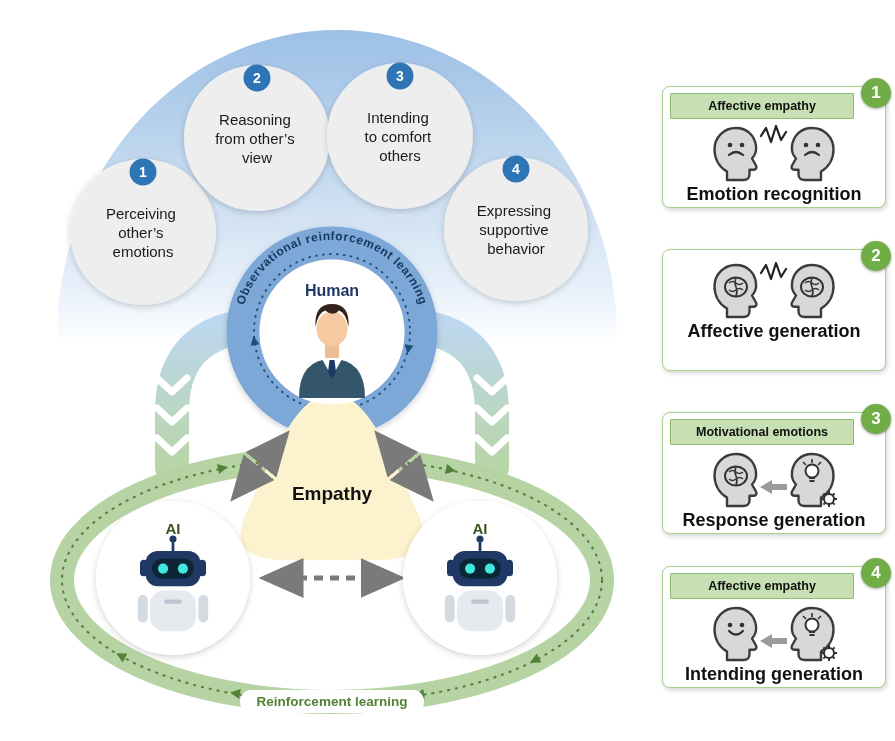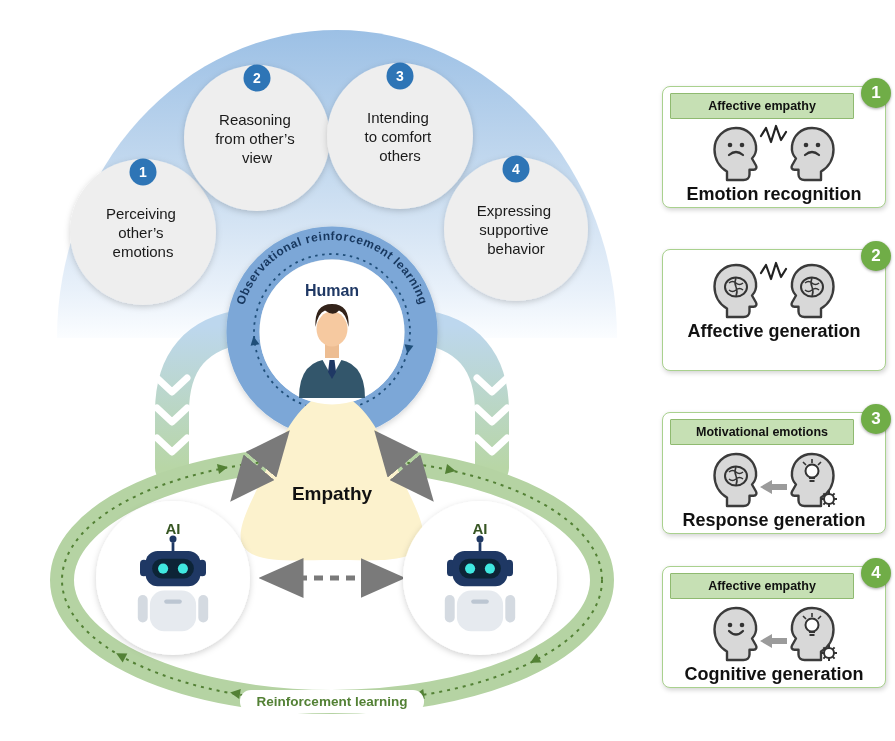--- a/index.html
+++ b/index.html
@@ -291,17 +291,17 @@
       <div class="card-icons">
         <svg width="132" height="62" viewBox="0 0 132 62">
           <use href="#head" x="4" y="4"></use>
           <use href="#head" transform="translate(128,4) scale(-1,1)"></use>
           <use href="#happyface" transform="translate(28,28)"></use>
           <use href="#bulb" transform="translate(104,26)"></use>
           <use href="#arrowleft" transform="translate(66,40)"></use>
           <use href="#gear" transform="translate(121,52)"></use>
         </svg>
       </div>
-      <div class="card-caption">Cognitive generation</div>
+      <div class="card-caption">Intending generation</div>
     </div>
 
   </div>
 </div>
 
 </body></html>

